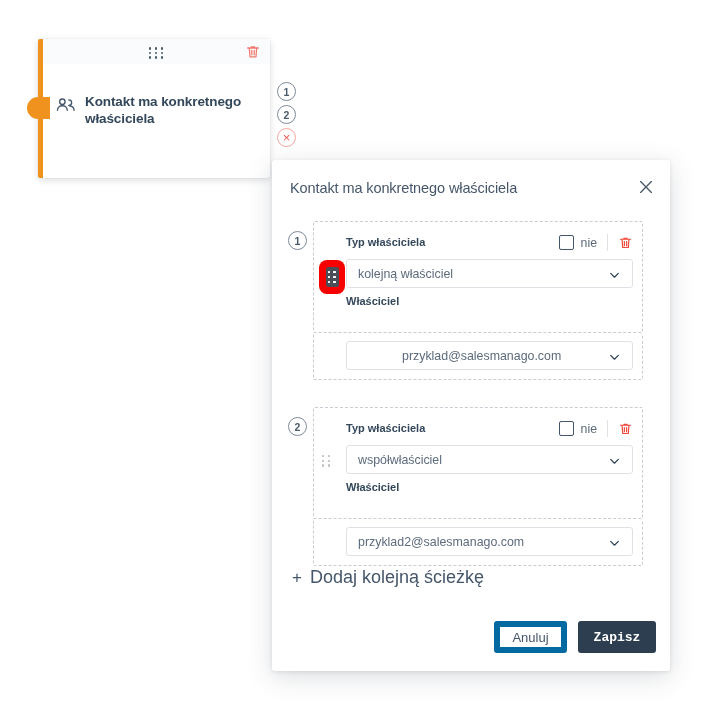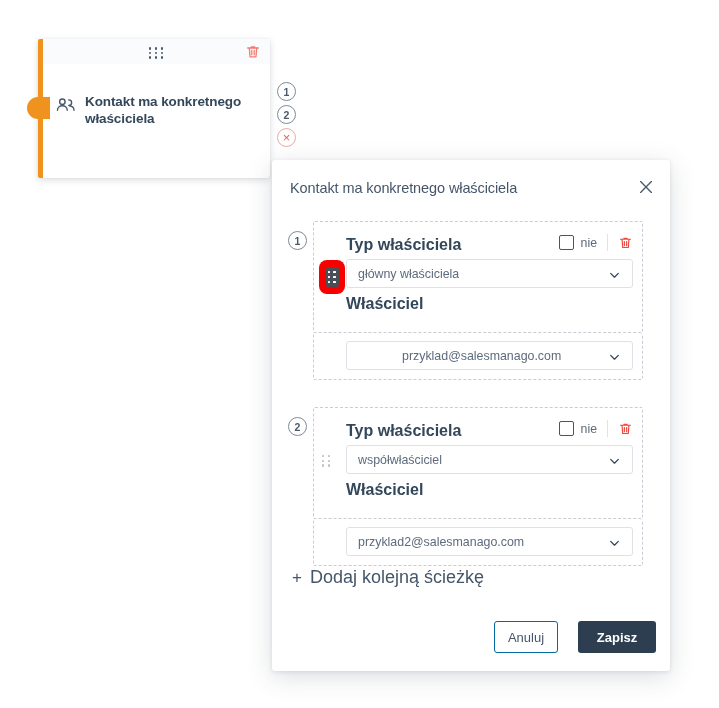--- a/index.html
+++ b/index.html
@@ -94,21 +94,21 @@
   }
   .path-index {
     position: absolute; left: -25px; top: 10px;
     width: 19px; height: 19px; border-radius: 50%;
     border: 1.3px solid #7d8a99; color: #4a5a6a;
     display: flex; align-items: center; justify-content: center;
     font-size: 10.5px; font-weight: bold; background:#fff;
   }
   .field-label {
     position: absolute; left: 33px;
-    font-size: 16px; font-weight: bold; color: #33475b;
+    font-size: 11px; font-weight: bold; color: #33475b;
   }
   .cb-row { position: absolute; right: 10px; display: flex; align-items: center; gap: 7px; }
   .cb-box {
     width: 15px; height: 15px; border: 1.4px solid #44566c; border-radius: 2px;
     background: #fff; cursor: pointer;
   }
   .cb-label { font-size: 12.3px; color: #5c6b7a; }
   .cb-sep { width: 1px; height: 17px; background: #dfe3e8; margin: 0 3px; }
   .row-trash { width: 15px; height: 16px; color: #f2483b; cursor: pointer; }
 
@@ -145,32 +145,32 @@
   
   .add-path {
     position: absolute; left: 20px; top: 407px;
     display: flex; align-items: center; gap: 8px; cursor: pointer;
   }
   .add-plus { font-size: 17px; color: #45566a; line-height: 1; }
   .add-text { font-size: 18px; color: #45566a; }
 
   
   .btn-cancel {
-    position: absolute; left: 222px; top: 461px; width: 64px; height: 32px;
-    border: 1px solid #0369a1; border-radius: 3px; background: #fff;
+    position: absolute; left: 222px; top: 461px; width: 73px; height: 32px;
+    border: 6px solid #0369a1; border-radius: 3px; background: #fff;
     color: #45566a; font-size: 13px; display: flex; align-items: center;
     justify-content: center; cursor: pointer;
     font-family: "Liberation Sans", sans-serif;
   }
   .btn-save {
     position: absolute; left: 306px; top: 461px; width: 78px; height: 32px;
     border: none; border-radius: 3px; background: #2c3e50;
     color: #ffffff; font-size: 13px; font-weight: bold;
     display: flex; align-items: center; justify-content: center; cursor: pointer;
-    font-family: Liberation Sans, sans-serif;
+    font-family: Liberation Mono, monospace;
   }
 </style>
 </head>
 <body>
 
 <div id="stage">
 
   <div class="node-card">
     <div class="node-accent"></div>
     <div class="node-port-mask"></div>
@@ -236,21 +236,21 @@
         <div class="cb-sep"></div>
         <div class="row-trash">
           <svg viewBox="0 0 24 24" width="15" height="16" fill="none" stroke="currentColor" stroke-width="1.9" stroke-linecap="round" stroke-linejoin="round">
             <path d="M4 6h16M9.5 6V4.4h5V6M6.5 6l1 13.2h9l1-13.2"></path>
             <path d="M10.2 9.6v6.6M13.8 9.6v6.6"></path>
           </svg>
         </div>
       </div>
 
       <div class="select" style="top:38px;">
-        <span>główny właściciela</span>
+        <span>kolejną właściciel</span>
         <div class="chev">
           <svg viewBox="0 0 24 24" width="13" height="13" fill="none" stroke="currentColor" stroke-width="2.4" stroke-linecap="round" stroke-linejoin="round">
               <path d="M5 9l7 7 7-7"></path>
             </svg>
         </div>
       </div>
 
       <div class="drag-hl" style="top:39px;">
         <div class="drag-hl-inner">
           <div class="drag-dots">

